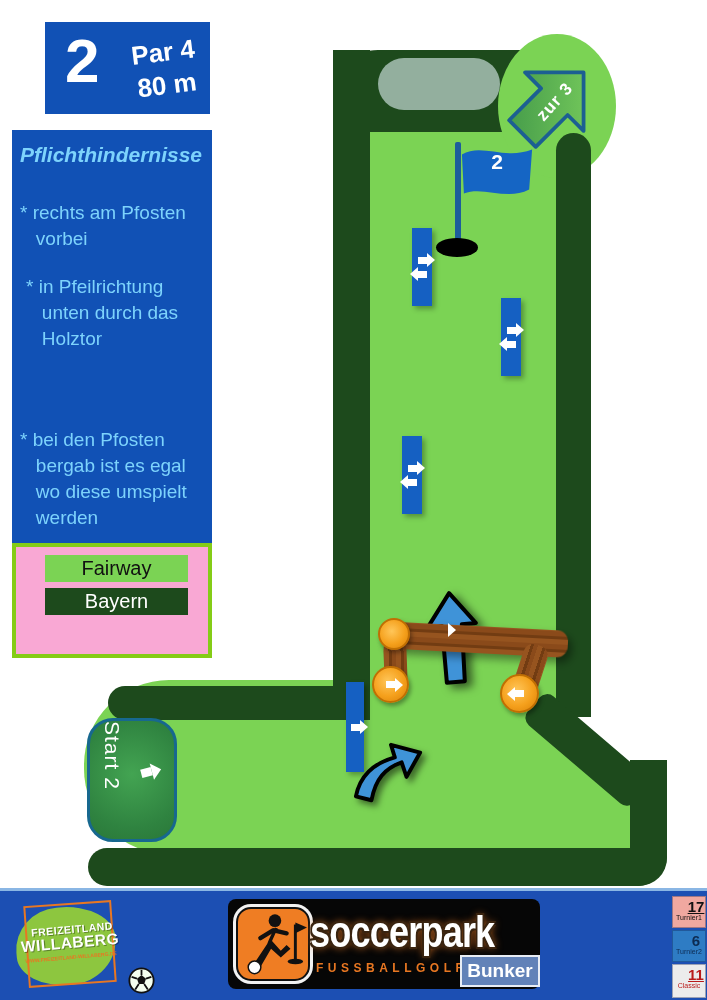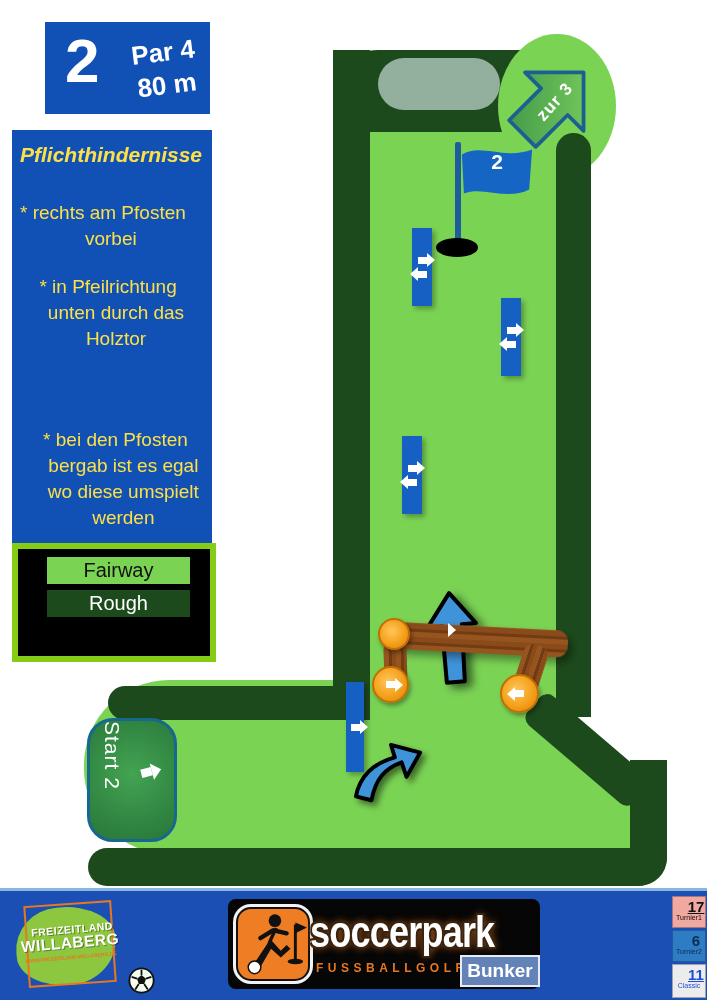--- a/index.html
+++ b/index.html
@@ -7,26 +7,26 @@
          font-family:"Liberation Sans",sans-serif;}
   .abs{position:absolute;}
 
   
   .hole-card{left:45px;top:22px;width:165px;height:92px;background:#1151b5;color:#fff;}
   .hole-num{left:20px;top:8px;font-size:62px;font-weight:bold;line-height:1;}
   .hole-par{left:78px;top:14px;width:84px;text-align:center;font-size:26px;font-weight:bold;
             line-height:1.25;transform:rotate(-7deg);}
 
   
-  .panel{left:12px;top:130px;width:200px;height:413px;background:#1151b5;color:#fde047;text-align:center;}
+  .panel{left:12px;top:130px;width:200px;height:413px;background:#1151b5;color:#7dd3fc;}
   .panel .head{font-weight:bold;font-style:italic;font-size:21px;}
   .panel .body{font-size:19px;line-height:26px;white-space:pre-wrap;}
 
   
-  .legend{left:12px;top:543px;width:192px;height:107px;background:#000000;border:6px solid #84cc16;}
+  .legend{left:12px;top:543px;width:192px;height:107px;background:#f9a8d4;border:4px solid #84cc16;}
   .sw{left:29px;width:143px;height:27px;display:flex;align-items:center;justify-content:center;
       font-size:20px;color:#111;}
   .sw0{top:8px;background:#7bd354;}
   .sw1{top:41px;background:#1d4a1c;color:#fff;}
   .sw2{top:74px;background:#93af9e;}
 
   
   .fair{background:#7bd354;}
   .rough{background:#1d4a1c;}
   .f-corridor{left:84px;top:680px;width:474px;height:174px;border-radius:85px 0 0 85px;}
@@ -126,52 +126,52 @@
   .bayern{left:232px;top:56px;width:76px;height:28px;background:#6282b8;border:2px solid #e8edf5;
           color:#fff;font-weight:bold;font-size:19px;display:flex;align-items:center;
           justify-content:center;}
 
   .card{width:34px;height:32px;left:672px;text-align:center;border:1px solid rgba(10,25,80,.35);
         box-sizing:border-box;line-height:1;}
   .card .n{font-size:15px;font-weight:bold;margin-top:2px;padding-left:14px;}
   .card .t{font-size:7px;}
   .card0{top:896px;background:#f0a8a0;color:#111;}
   .card1{top:930px;background:#2e7cc4;color:#0d2b52;}
-  .card2{top:964px;height:34px;background:#ececec;color:#1d4ed8;}
+  .card2{top:964px;height:34px;background:#ececec;color:#b91c1c;}
   .u{text-decoration:underline;}
 </style>
 </head>
 <body>
 
 <div id="stage">
 
   <div class="abs hole-card">
     <div class="abs hole-num">2</div>
     <div class="abs hole-par">
       <div>Par 4</div>
       <div>80 m</div>
     </div>
   </div>
 
   <div class="abs panel">
     <div class="abs head" style="left:8px;top:13px;">Pflichthindernisse</div>
     <div class="abs body" style="left:8px;top:64px;margin-top:6px;">* rechts am Pfosten
    vorbei</div>
-    <div class="abs body" style="left:20px;top:144px;">* in Pfeilrichtung
+    <div class="abs body" style="left:14px;top:144px;">* in Pfeilrichtung
    unten durch das
    Holztor</div>
-    <div class="abs body" style="left:20px;top:297px;">* bei den Pfosten
+    <div class="abs body" style="left:8px;top:297px;">* bei den Pfosten
    bergab ist es egal
    wo diese umspielt
    werden</div>
   </div>
 
   <div class="abs legend">
     <div class="abs sw sw0">Fairway</div>
-    <div class="abs sw sw1">Rough</div>
+    <div class="abs sw sw1">Bayern</div>
   </div>
 
   <div class="abs" style="left:0;top:0;width:707px;height:1000px;">
     <div class="abs fair f-corridor"></div>
     <div class="abs fair f-exit"></div>
     <div class="abs fair f-lane"></div>
     <div class="abs rough r-cap"></div>
     <div class="abs rough r-left"></div>
     <div class="abs fair f-blob"></div>
     <div class="abs rough r-right"></div>

